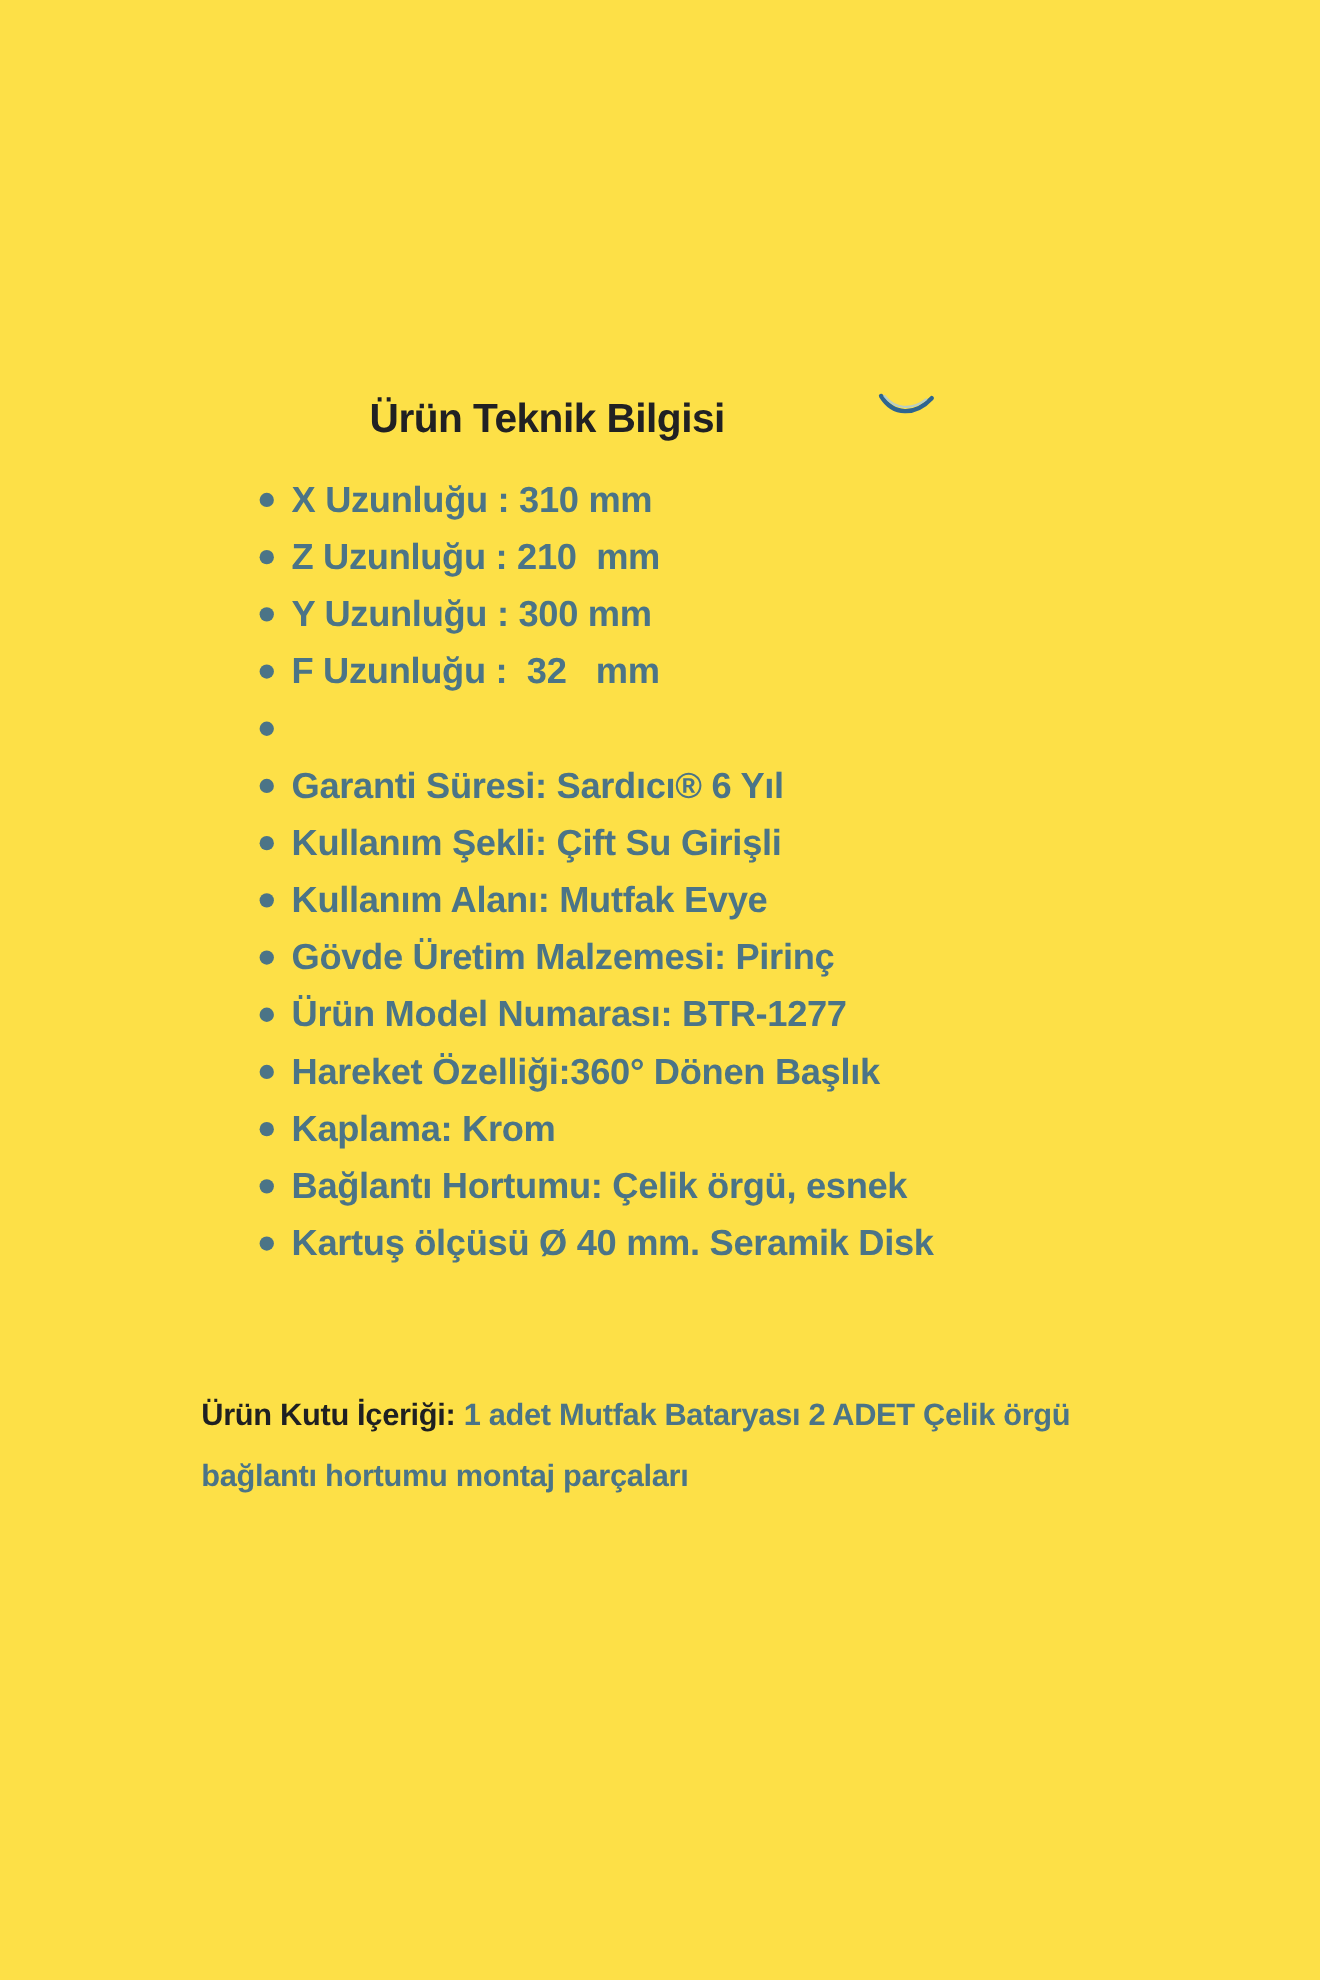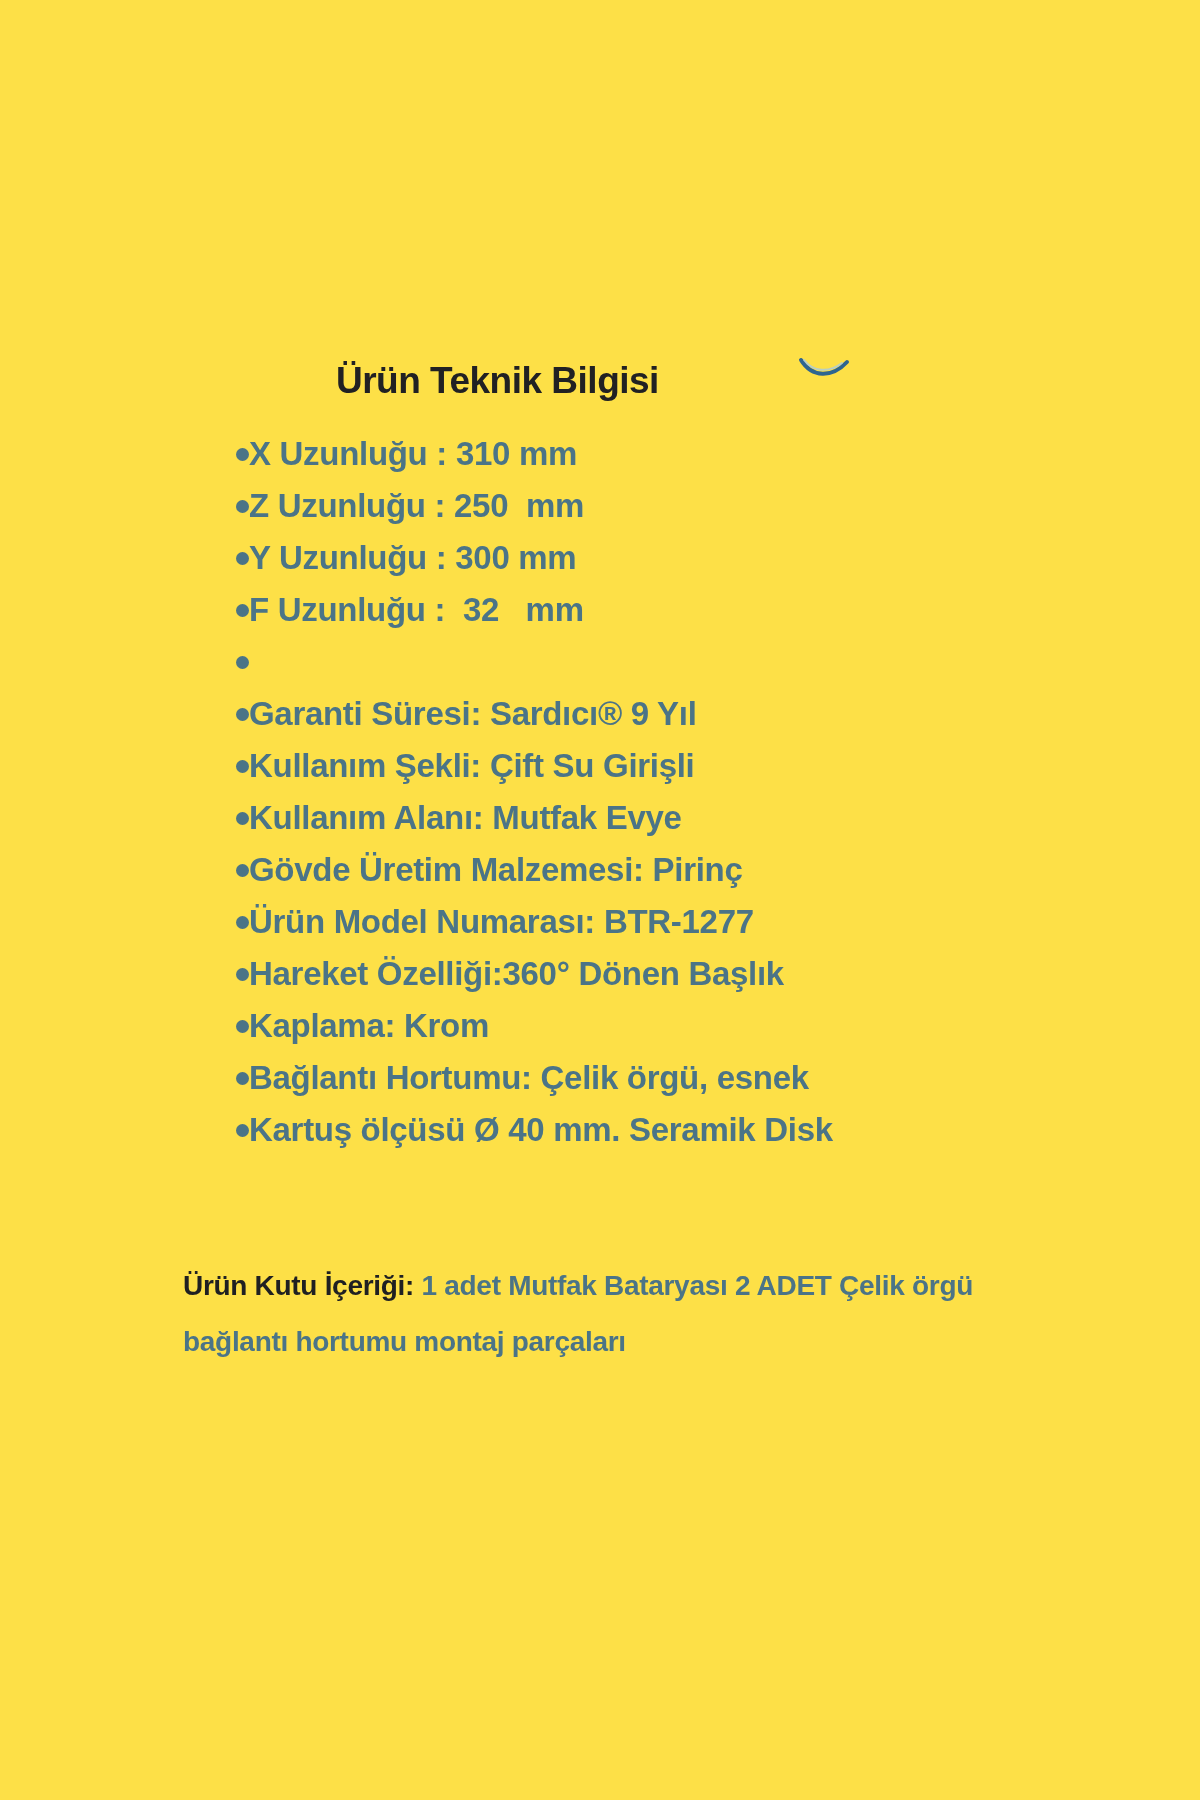--- a/index.html
+++ b/index.html
@@ -47,20 +47,21 @@
     height: 52px;
   }
   .dot {
     flex: none;
     width: 13px;
     height: 13px;
     border-radius: 50%;
     background: #4b7487;
   }
   .spec-text {
+    margin-left: 16px;
     font-size: 33px;
     font-weight: 700;
     letter-spacing: -0.3px;
     color: #4b7487;
     white-space: pre;
   }
   .box {
     position: absolute;
     left: 183px;
     top: 1258px;
@@ -88,36 +89,36 @@
 
   <h1 class="title">Ürün Teknik Bilgisi</h1>
 
   <ul class="specs">
       <li>
         <span class="dot"></span>
         <span class="spec-text">X Uzunluğu : 310 mm</span>
       </li>
       <li>
         <span class="dot"></span>
-        <span class="spec-text">Z Uzunluğu : 250  mm</span>
+        <span class="spec-text">Z Uzunluğu : 210  mm</span>
       </li>
       <li>
         <span class="dot"></span>
         <span class="spec-text">Y Uzunluğu : 300 mm</span>
       </li>
       <li>
         <span class="dot"></span>
         <span class="spec-text">F Uzunluğu :  32   mm</span>
       </li>
       <li>
         <span class="dot"></span>
       </li>
       <li>
         <span class="dot"></span>
-        <span class="spec-text">Garanti Süresi: Sardıcı® 9 Yıl</span>
+        <span class="spec-text">Garanti Süresi: Sardıcı® 6 Yıl</span>
       </li>
       <li>
         <span class="dot"></span>
         <span class="spec-text">Kullanım Şekli: Çift Su Girişli</span>
       </li>
       <li>
         <span class="dot"></span>
         <span class="spec-text">Kullanım Alanı: Mutfak Evye</span>
       </li>
       <li>

